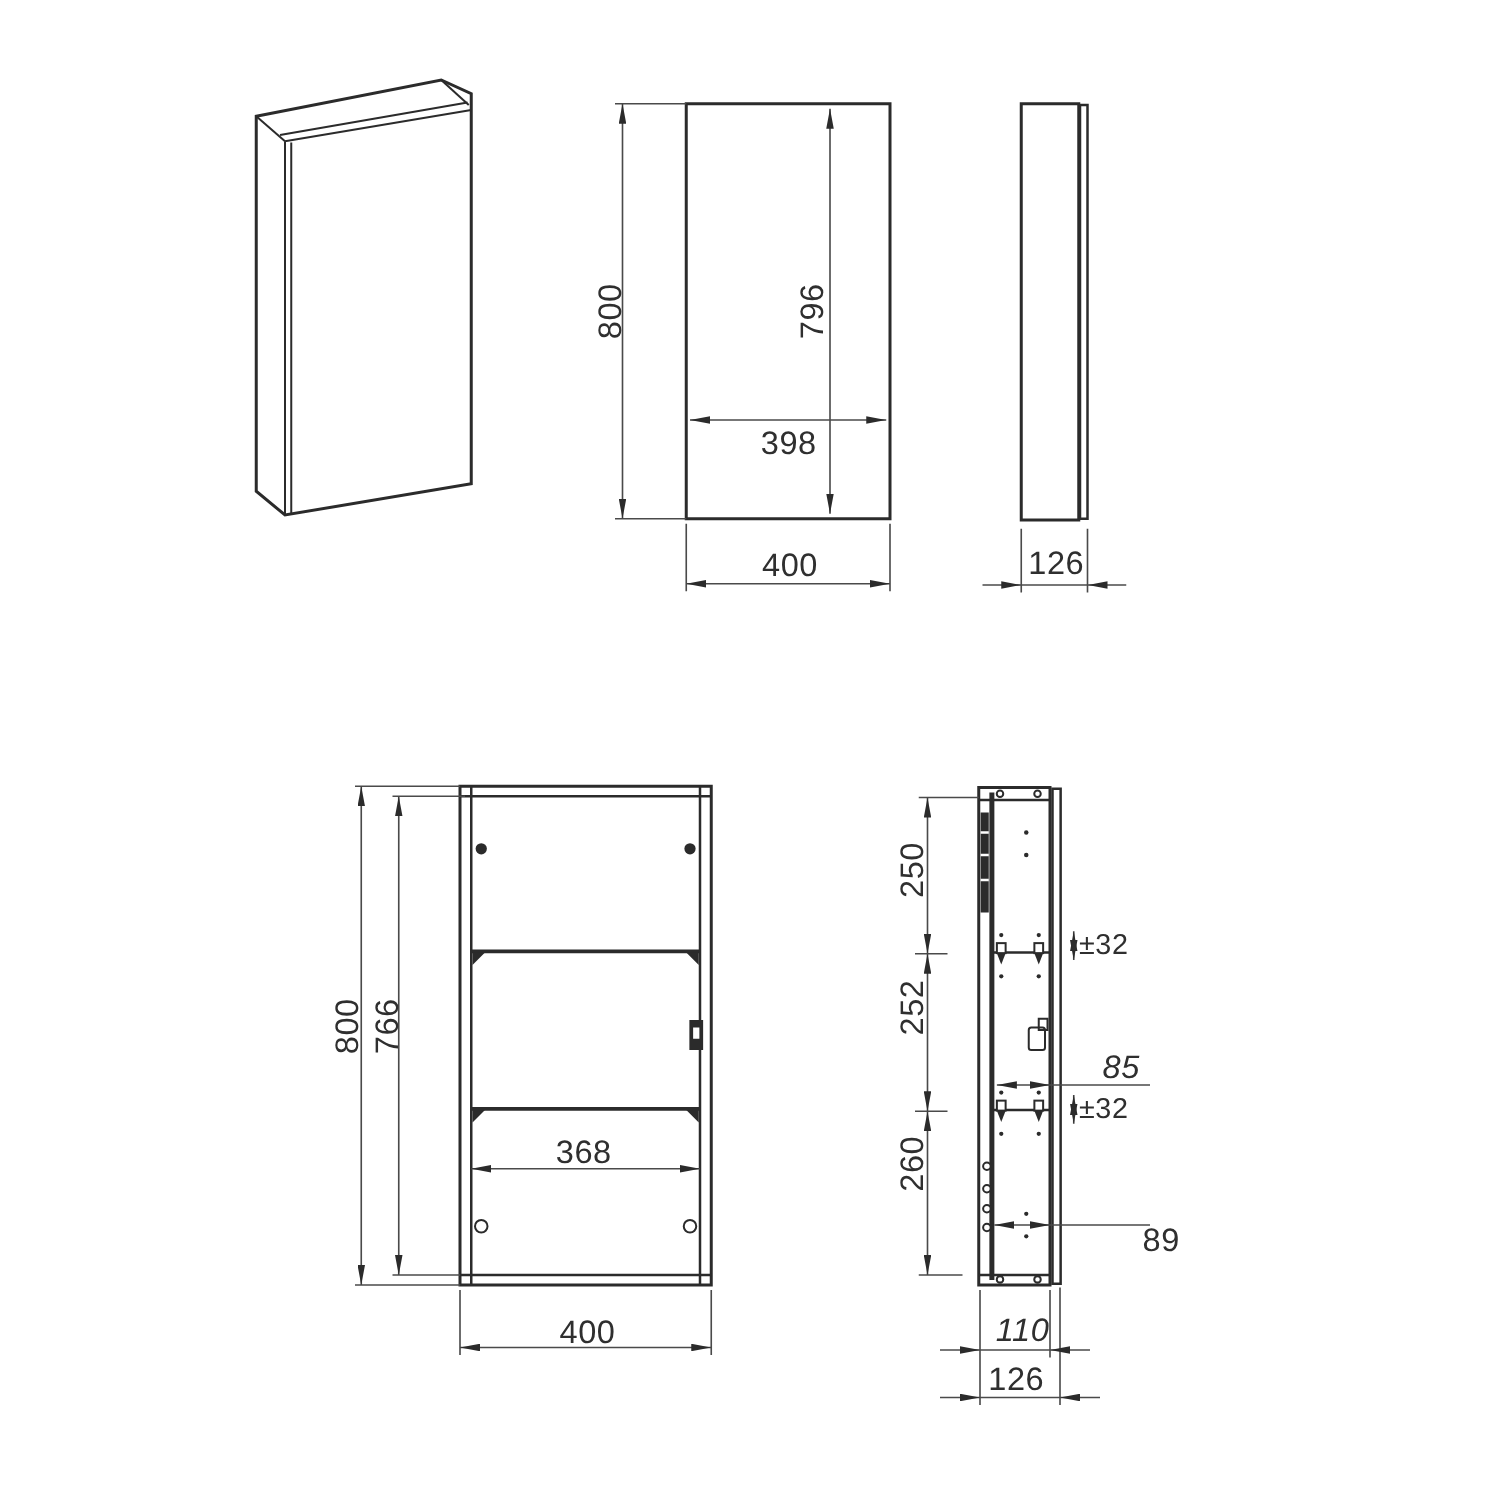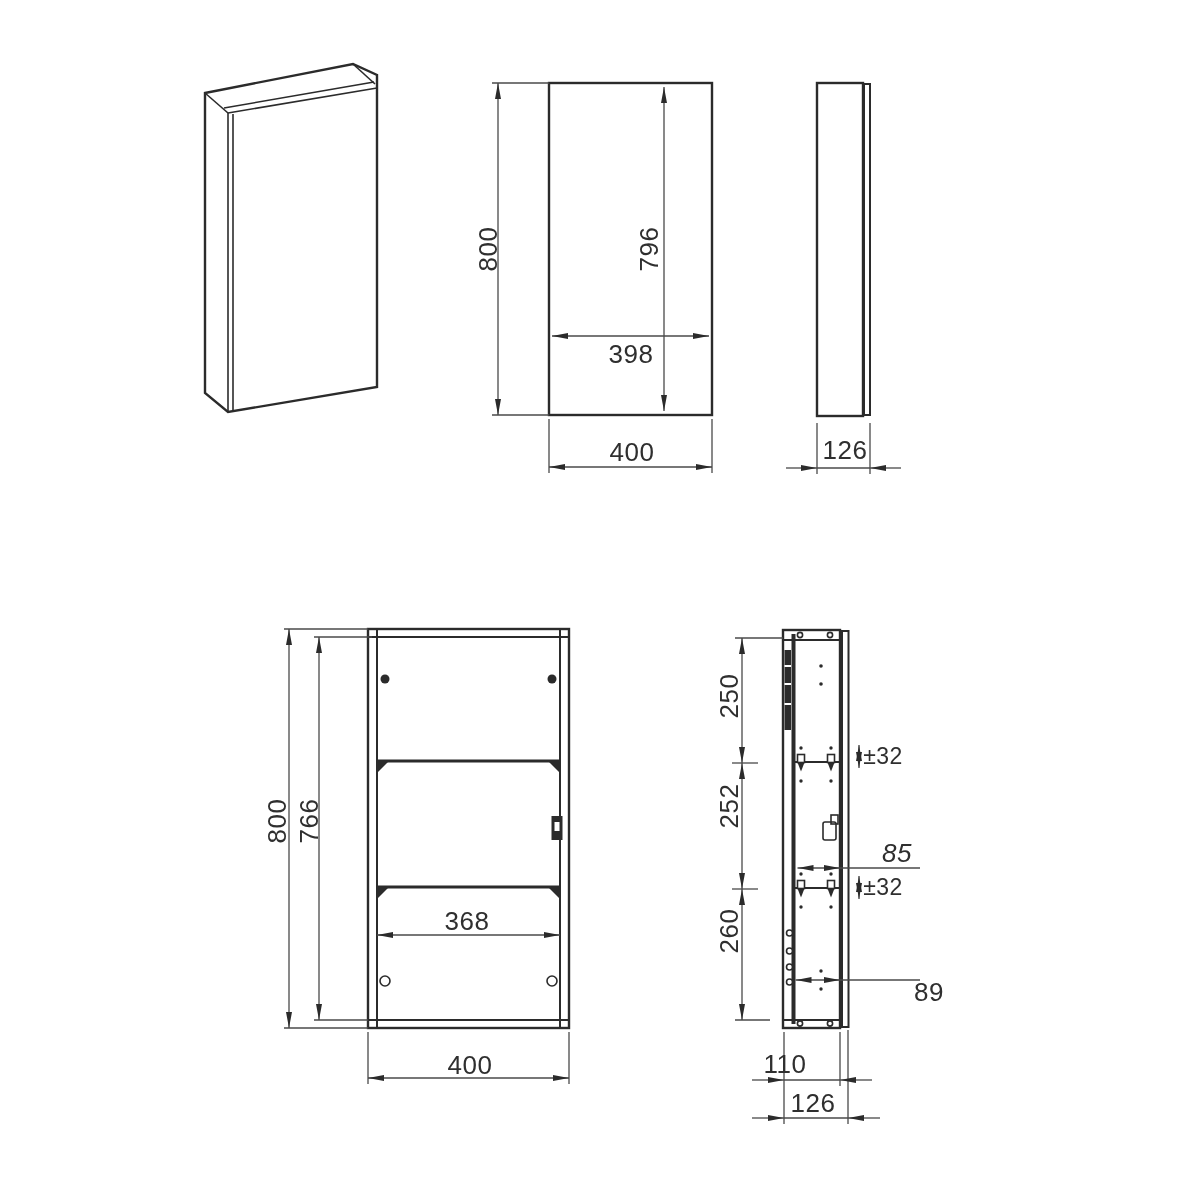--- a/index.html
+++ b/index.html
@@ -195,16 +195,16 @@
   <span class="dim-label" style="left:467px;top:921px;">368</span>
   <span class="dim-label" style="left:470px;top:1065px;">400</span>
 
   <span class="dim-label rot" style="left:729px;top:696px;">250</span>
   <span class="dim-label rot" style="left:729px;top:806px;">252</span>
   <span class="dim-label rot" style="left:729px;top:931px;">260</span>
   <span class="dim-label small" style="left:883px;top:756px;">±32</span>
   <span class="dim-label small" style="left:883px;top:887px;">±32</span>
   <span class="dim-label" style="left:897px;top:853px;font-style:italic;">85</span>
   <span class="dim-label" style="left:897px;top:992px;margin-left:32px;">89</span>
-  <span class="dim-label" style="left:785px;top:1064px;">110</span>
+  <span class="dim-label" style="left:818px;top:1064px;font-style:italic;">110</span>
   <span class="dim-label" style="left:813px;top:1103px;">126</span>
 
 </div>
 
 </body></html>

